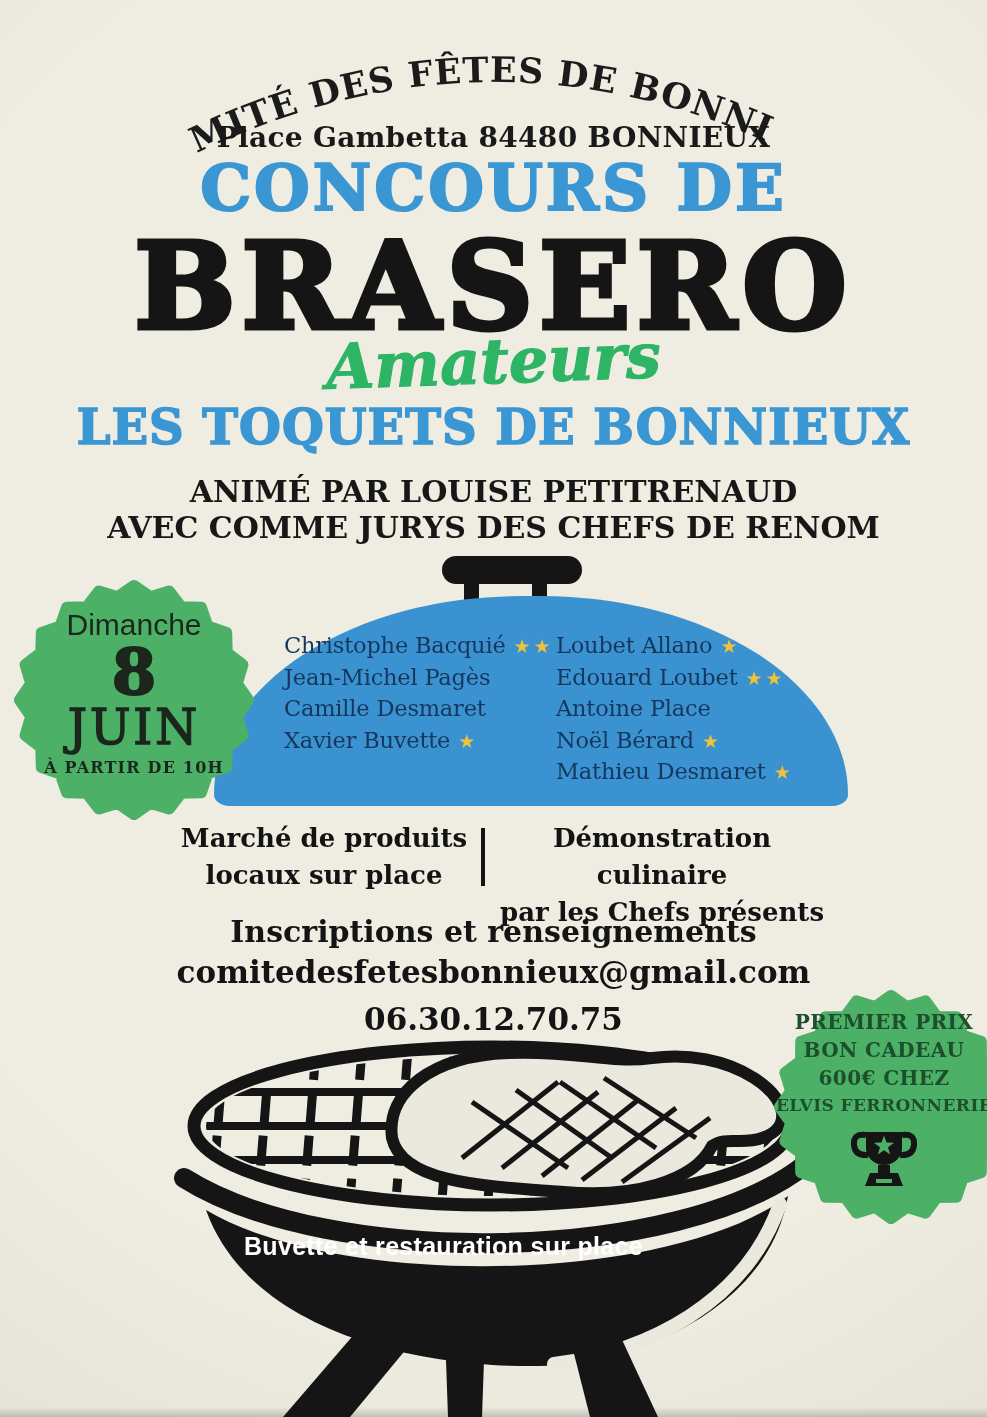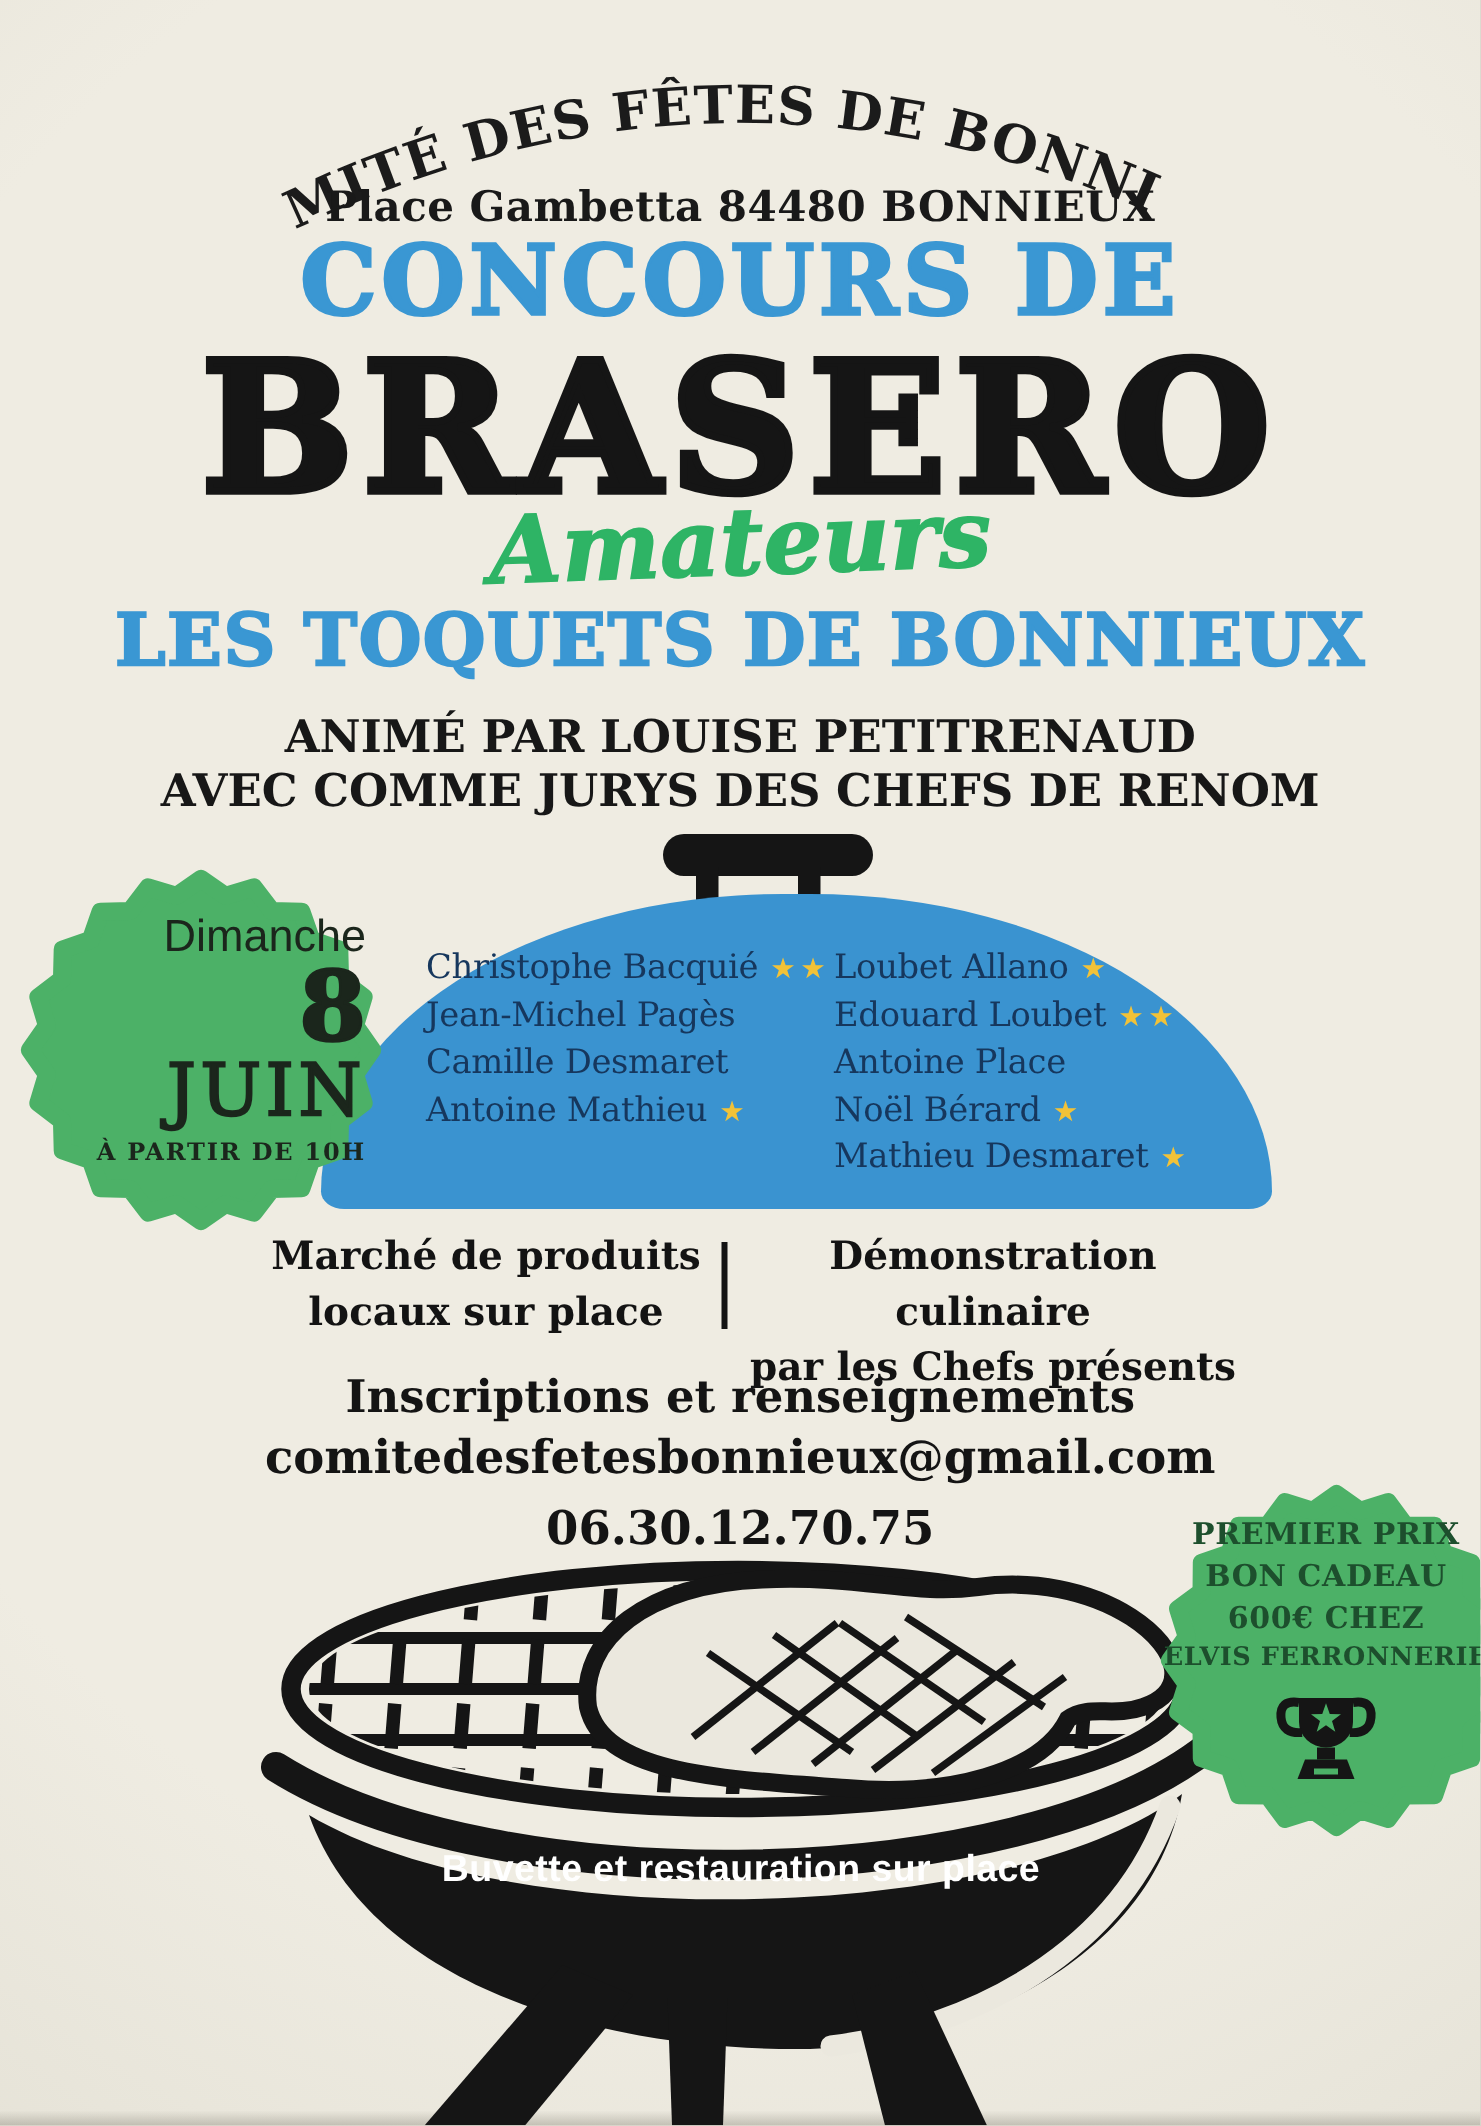--- a/index.html
+++ b/index.html
@@ -38,42 +38,42 @@
     border-radius:318px 318px 16px 16px / 205px 205px 12px 12px}
   .jury-col{position:absolute;top:34px;z-index:3}
   .jury-col.left{left:70px}
   .jury-col.right{left:342px}
   .jury-row{height:31.6px;line-height:31.6px;white-space:nowrap}
   .jury-name{font-size:22.5px;font-weight:normal;color:var(--c-navy);letter-spacing:-.2px}
   .jury-stars{font-size:19px;color:var(--c-gold);margin-left:8px;letter-spacing:3px;
     font-family:"DejaVu Sans",sans-serif}
   
   .badge-svg{z-index:4}
-  .date-badge-text{left:24px;top:608px;width:220px;text-align:right;z-index:5;color:#1b261c}
+  .date-badge-text{left:24px;top:608px;width:220px;text-align:center;z-index:5;color:#1b261c}
   .db-day{font-family:"Liberation Sans",sans-serif;font-size:30px;font-weight:500}
   .db-num{font-size:64px;font-weight:bold;line-height:.95;-webkit-text-stroke:2px #1b261c}
   .db-month{font-size:48px;font-weight:normal;line-height:1;letter-spacing:3px;-webkit-text-stroke:1.6px #1b261c}
   .db-time{font-size:16px;font-weight:bold;letter-spacing:1.2px;margin-top:7px}
   
   .info-left{left:154px;top:820px;width:340px;text-align:center}
   .info-right{left:492px;top:820px;width:340px;text-align:center}
   .info-line{font-size:26px;font-weight:bold;color:#131313;line-height:37px}
   .v-divider{left:481px;top:828px;width:3.5px;height:58px;background:#131313}
   
   .contact-h{top:914px;font-size:30px;font-weight:bold;color:#141414}
   .contact-e{top:954px;font-size:31px;font-weight:bold;color:#141414}
   .contact-p{top:1001px;font-size:31px;font-weight:bold;color:#141414}
   
   .prize-text{left:772px;top:1008px;width:224px;text-align:center;z-index:6;color:var(--c-prize)}
   .pz-l{font-size:20px;font-weight:bold;line-height:28px;letter-spacing:.4px}
   .pz-l4{font-size:17px;font-weight:bold;line-height:26px;letter-spacing:.4px}
   .trophy{margin-top:2px}
   
   .bbq-svg{left:140px;top:1040px;z-index:1}
-  .bowl-text{left:244px;top:1226px;width:500px;text-align:center;z-index:2;color:#fff;
+  .bowl-text{left:244px;top:1226px;width:500px;text-align:left;z-index:2;color:#fff;
     font-family:"Liberation Sans",sans-serif;font-weight:bold}
   .bt1{font-size:25px;line-height:40px;letter-spacing:.3px}
   .bt2{font-size:25px;line-height:38px;letter-spacing:.3px}
 </style>
 </head>
 <body>
 
 <div class="poster">
 
   <svg class="abs arc-svg" width="987" height="170">
@@ -93,21 +93,21 @@
 
   <div class="abs handle-bar"></div>
   <div class="abs handle-leg" style="left:464px"></div>
   <div class="abs handle-leg" style="left:532px"></div>
 
   <div class="abs dome">
     <div class="jury-col left">
         <div class="jury-row"><span class="jury-name">Christophe Bacquié</span><span class="jury-stars">★★</span></div>
         <div class="jury-row"><span class="jury-name">Jean-Michel Pagès</span></div>
         <div class="jury-row"><span class="jury-name">Camille Desmaret</span></div>
-        <div class="jury-row"><span class="jury-name">Antoine Mathieu</span><span class="jury-stars">★</span></div>
+        <div class="jury-row"><span class="jury-name">Xavier Buvette</span><span class="jury-stars">★</span></div>
       </div>
     <div class="jury-col right">
         <div class="jury-row"><span class="jury-name">Loubet Allano</span><span class="jury-stars">★</span></div>
         <div class="jury-row"><span class="jury-name">Edouard Loubet</span><span class="jury-stars">★★</span></div>
         <div class="jury-row"><span class="jury-name">Antoine Place</span></div>
         <div class="jury-row"><span class="jury-name">Noël Bérard</span><span class="jury-stars">★</span></div>
         <div class="jury-row"><span class="jury-name">Mathieu Desmaret</span><span class="jury-stars">★</span></div>
       </div>
   </div>
 

